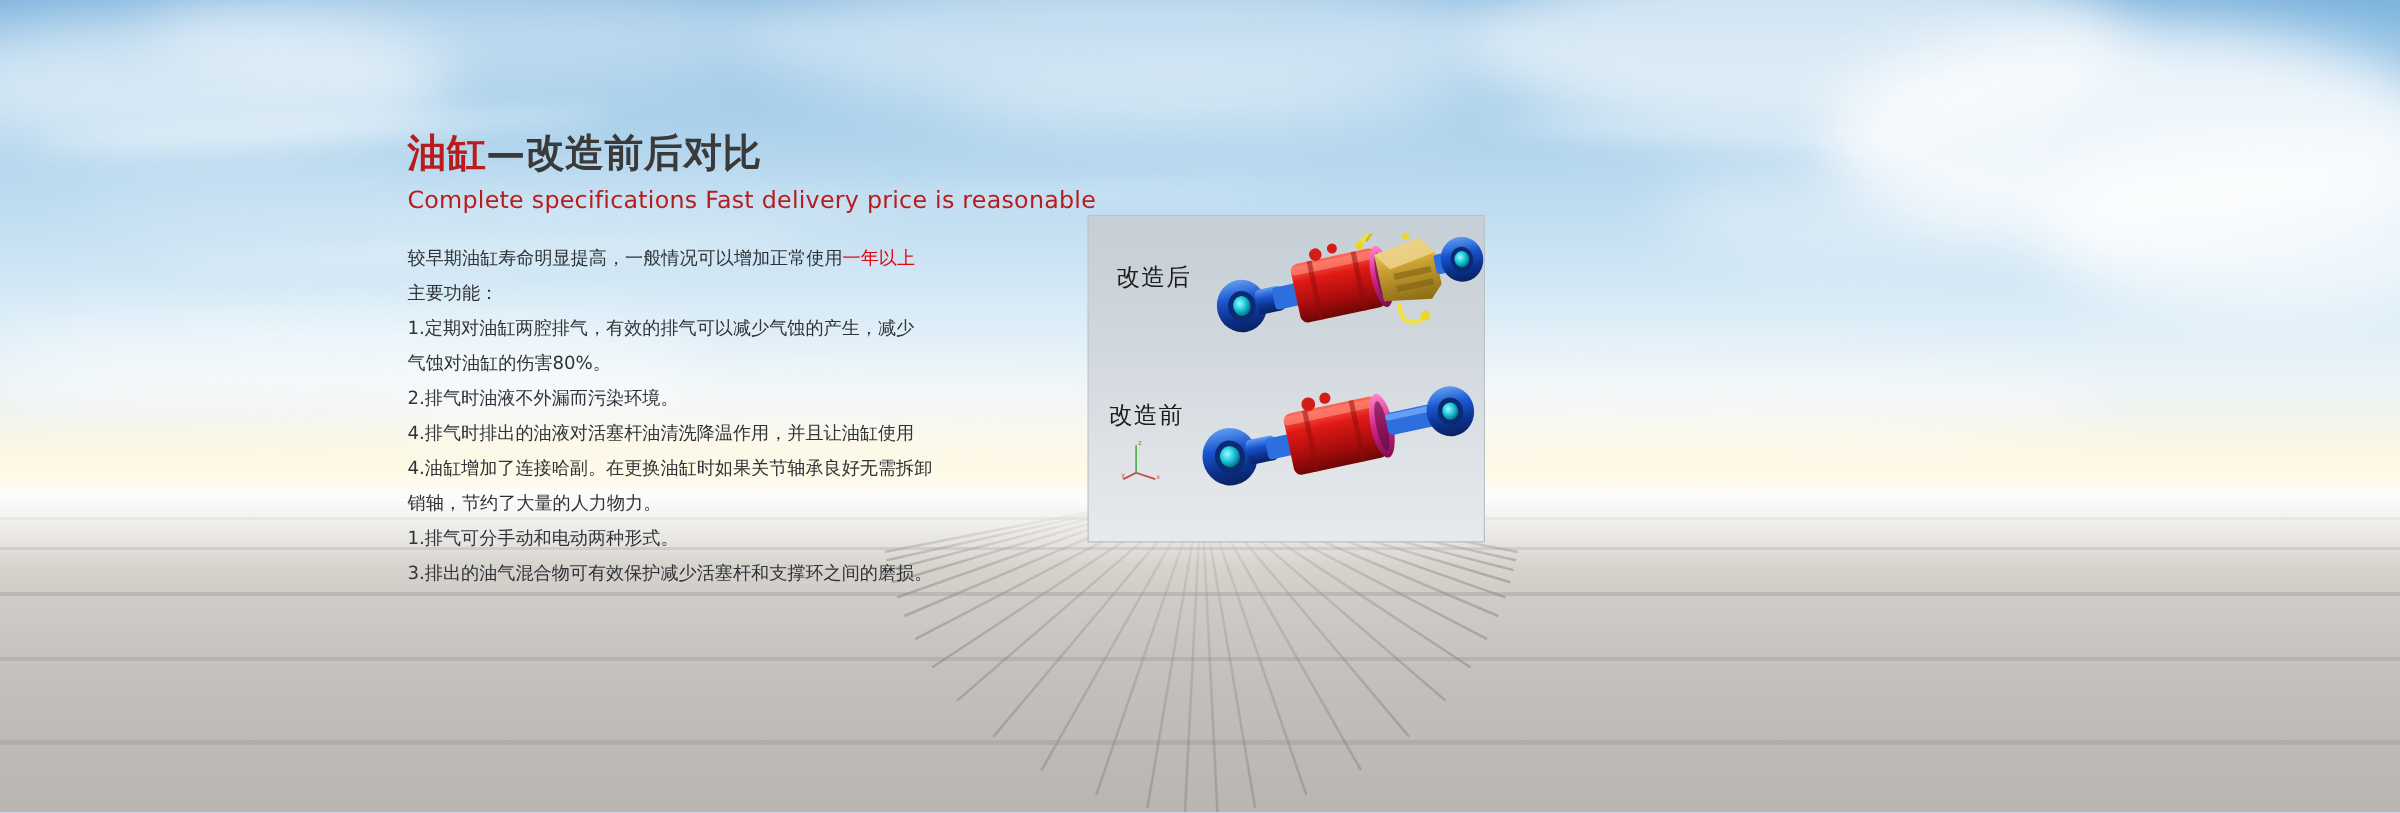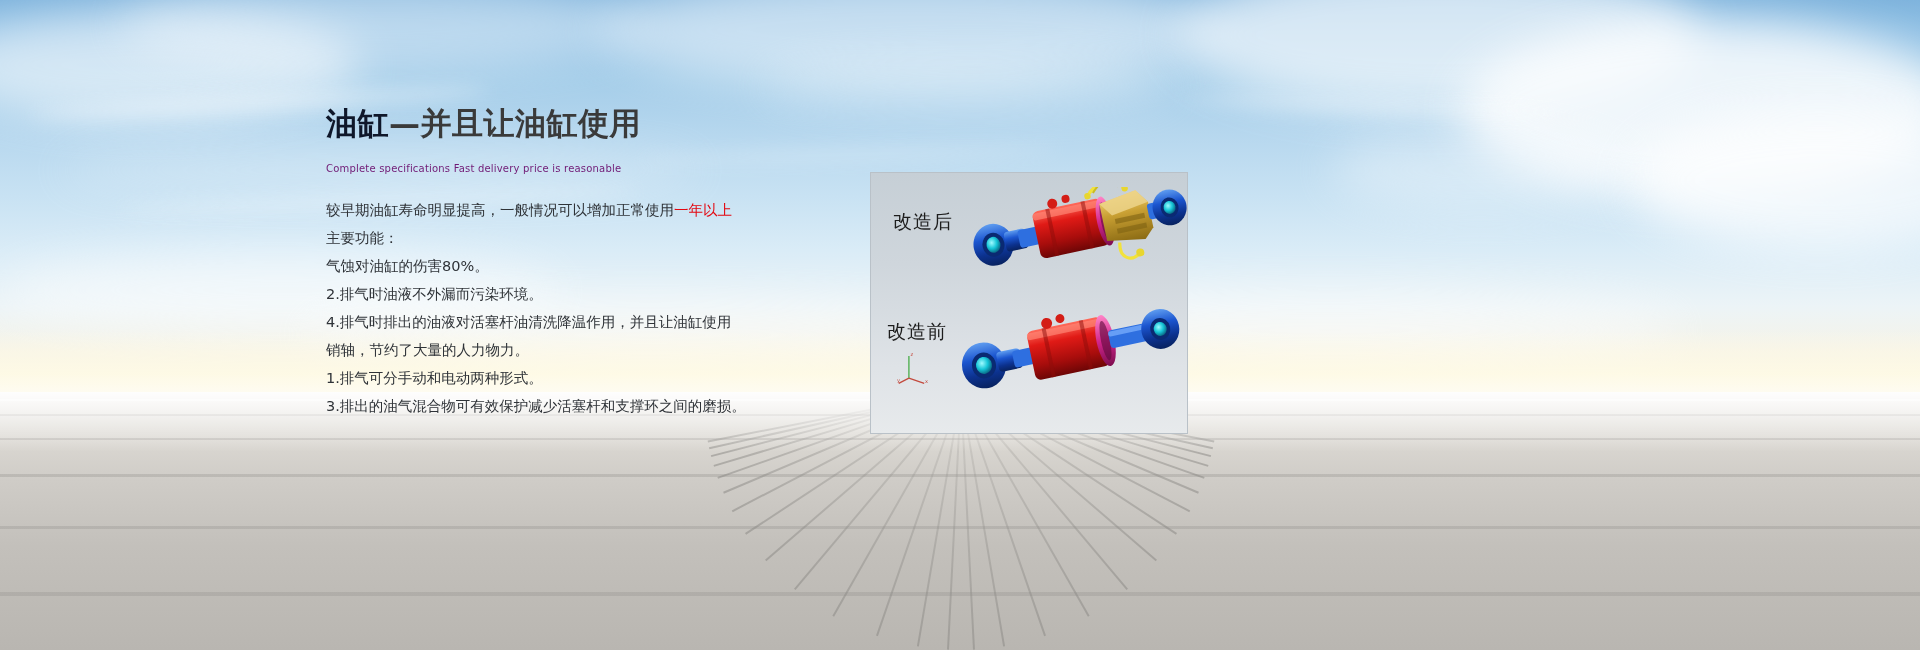--- a/index.html
+++ b/index.html
@@ -85,24 +85,24 @@
     position:absolute; left:0; top:0; width:1920px; height:60px;
     background:linear-gradient(to bottom, rgba(255,255,255,.95), rgba(255,255,255,0));
   }
 
   
   .content { position:absolute; left:326px; top:104px; width:420px; }
   .headline {
     font-size:31px; font-weight:bold; letter-spacing:.5px;
     color:#3a3a3a; line-height:1.25; white-space:nowrap;
   }
-  .headline .red { color:#0f172a; }
+  .headline .red { color:#b91c1c; }
   .subtitle {
-    margin-top:20px;
-    font-size:10px; color:#701a75; letter-spacing:.2px; white-space:nowrap;
+    margin-top:6px;
+    font-size:19px; color:#b91c1c; letter-spacing:.2px; white-space:nowrap;
   }
   .body-text { margin-top:22px; }
   .body-line {
     font-size:14.5px; color:#2f3338; line-height:28px; white-space:nowrap;
   }
   .body-line .red { color:#e3060f; }
 
   
   .panel {
     position:absolute; left:870px; top:172px; width:318px; height:262px;
@@ -176,31 +176,33 @@
         <div class="vline" style="left: 960px; top: 0px; height: 258px; transform: rotate(75.6131deg);"></div>
         <div class="vline" style="left: 960px; top: 0px; height: 258px; transform: rotate(77.4296deg);"></div>
         <div class="vline" style="left: 960px; top: 0px; height: 258px; transform: rotate(78.9182deg);"></div>
       </div>
     <div class="ground-haze"></div>
   </div>
 
   <div class="content">
 
     <div class="headline">
-      <span class="red">油缸</span><span>—并且让油缸使用</span>
+      <span class="red">油缸</span><span>—改造前后对比</span>
     </div>
 
     <div class="subtitle">Complete specifications Fast delivery price is reasonable</div>
 
     <div class="body-text" id="body-text">
         <div class="body-line">较早期油缸寿命明显提高，一般情况可以增加正常使用<span class="red">一年以上</span></div>
         <div class="body-line">主要功能：</div>
+        <div class="body-line">1.定期对油缸两腔排气，有效的排气可以减少气蚀的产生，减少</div>
         <div class="body-line">气蚀对油缸的伤害80%。</div>
         <div class="body-line">2.排气时油液不外漏而污染环境。</div>
         <div class="body-line">4.排气时排出的油液对活塞杆油清洗降温作用，并且让油缸使用</div>
+        <div class="body-line">4.油缸增加了连接哈副。在更换油缸时如果关节轴承良好无需拆卸</div>
         <div class="body-line">销轴，节约了大量的人力物力。</div>
         <div class="body-line">1.排气可分手动和电动两种形式。</div>
         <div class="body-line">3.排出的油气混合物可有效保护减少活塞杆和支撑环之间的磨损。</div>
       </div>
   </div>
 
   <div class="panel">
 
     <div class="panel-label label-after">改造后</div>
     <div class="panel-label label-before">改造前</div>

